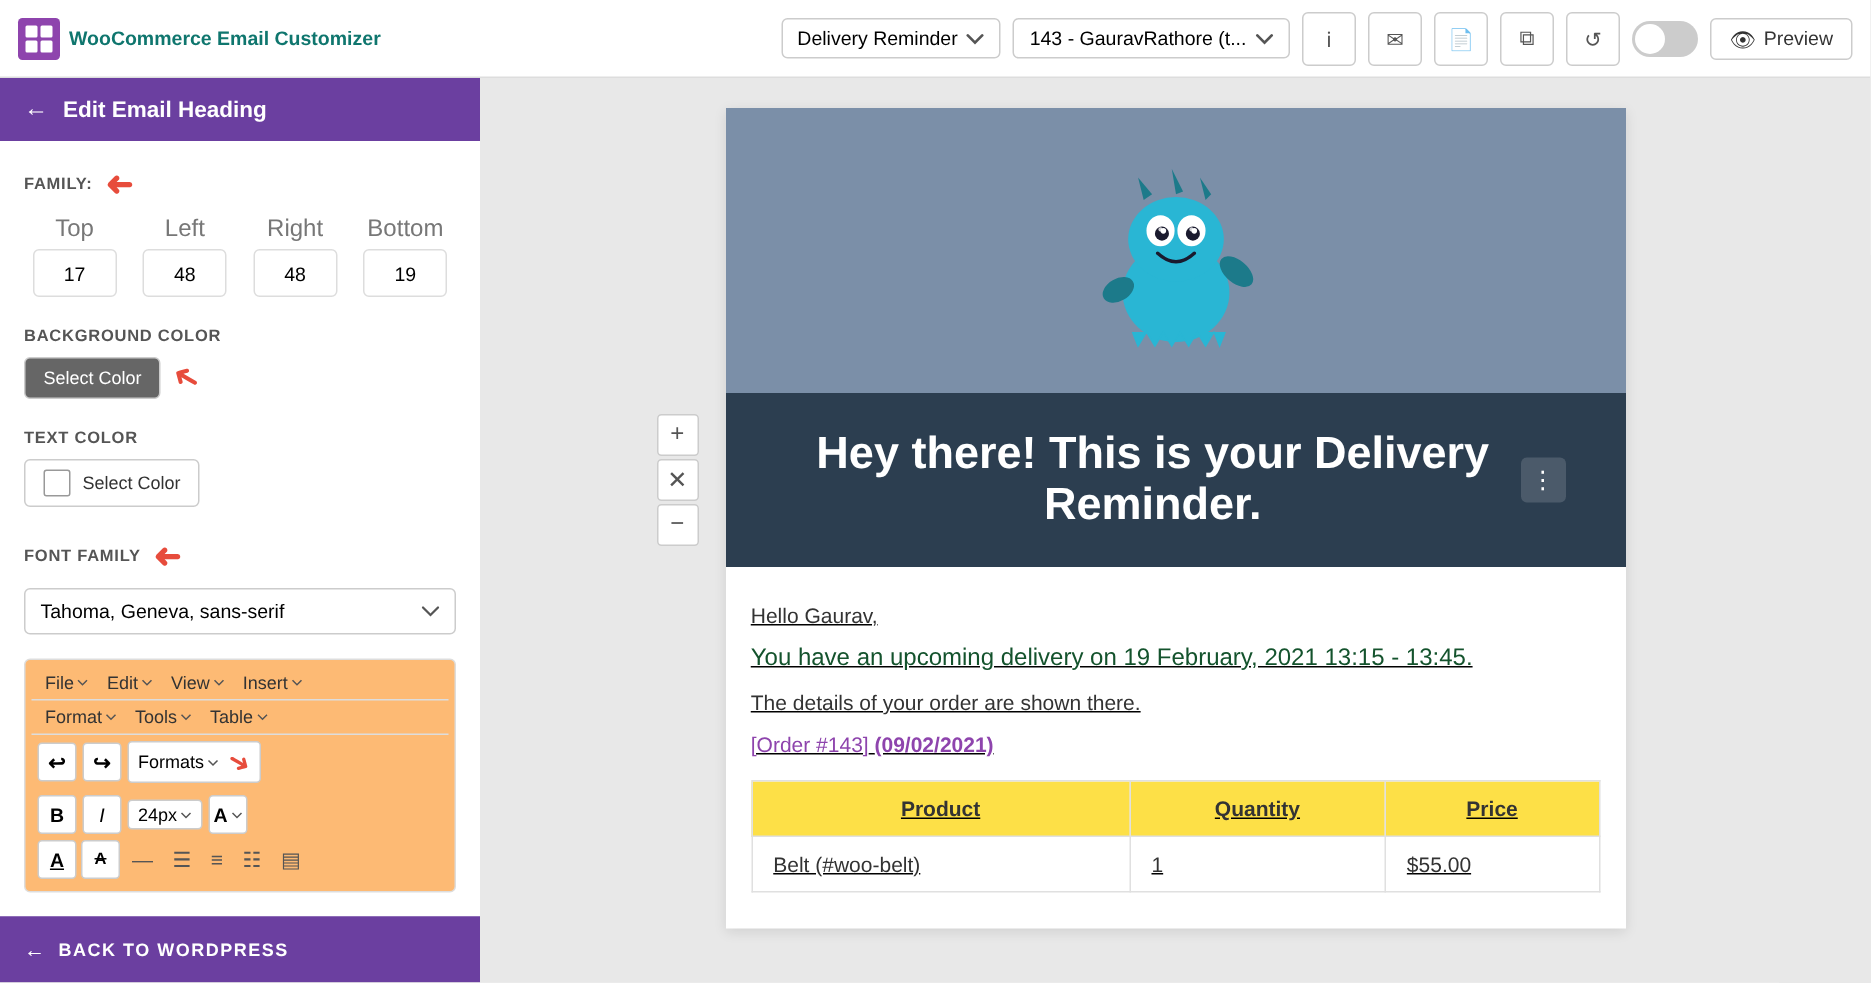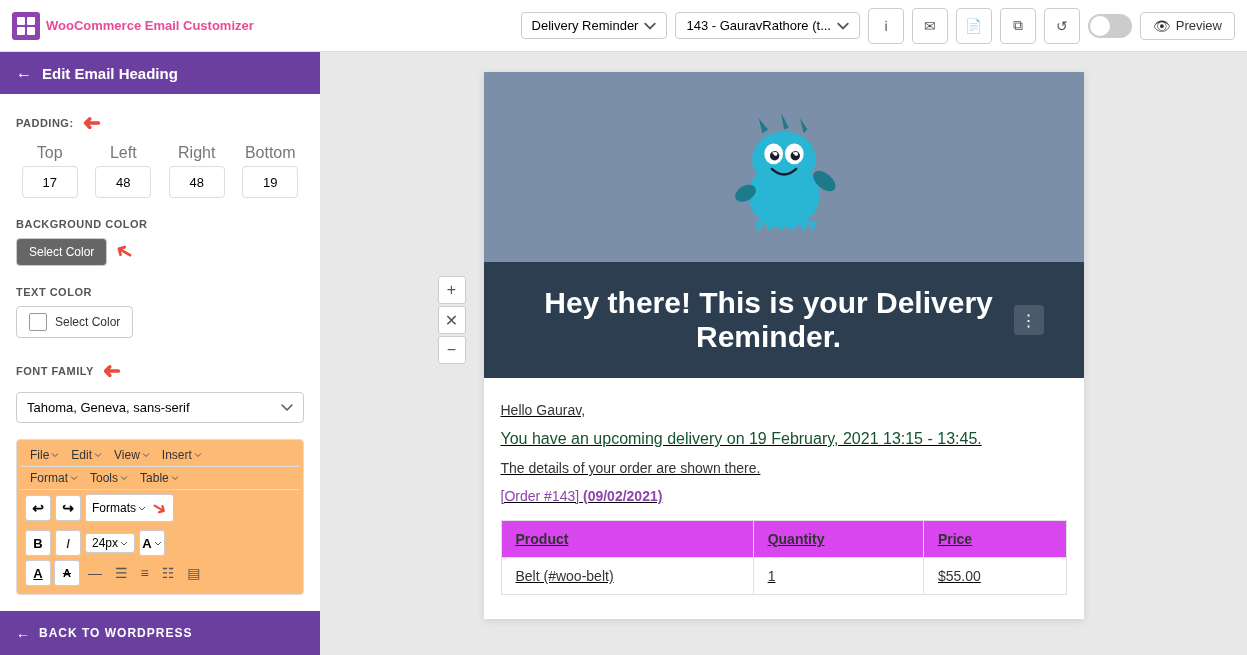--- a/index.html
+++ b/index.html
@@ -164,40 +164,40 @@
     .email-greeting { font-size: 14px; color: #333; margin-bottom: 12px; }
     .email-message { font-size: 16px; color: #14532d; margin-bottom: 12px; }
     .email-details { font-size: 14px; color: #333; margin-bottom: 12px; }
     .email-order-link { font-size: 14px; color: #8e44ad; margin-bottom: 16px; }
     .email-order-link a { color: #8e44ad; text-decoration: none; }
     .email-order-link strong { font-weight: bold; }
 
     
     .order-table { width: 100%; border-collapse: collapse; font-size: 14px; }
     .order-table th {
-      background: #d946ef; border: 1px solid #e0e0e0; padding: 10px 14px;
-      text-align: left; font-weight: 600; color: #333;
+      background: #fde047; border: 1px solid #e0e0e0; padding: 10px 14px;
+      text-align: center; font-weight: 600; color: #333;
     }
     .order-table td { border: 1px solid #e0e0e0; padding: 10px 14px; color: #333; }
 
     
     .monster-svg { width: 130px; height: 150px; }
   </style>
 </head>
 <body>
 
 <div class="top-bar">
   <div style="display:flex;align-items:center;gap:6px;margin-right:auto;">
     <div style="width:28px;height:28px;background:#8e44ad;border-radius:3px;display:grid;grid-template-columns:1fr 1fr;gap:2px;padding:5px;">
       <span style="background:#fff;border-radius:1px;"></span>
       <span style="background:#fff;border-radius:1px;"></span>
       <span style="background:#fff;border-radius:1px;"></span>
       <span style="background:#fff;border-radius:1px;"></span>
     </div>
-    <span style="font-weight:bold;font-size:13px;color:#ec4899;">WooCommerce Email Customizer</span>
+    <span style="font-weight:bold;font-size:13px;color:#0f766e;">WooCommerce Email Customizer</span>
   </div>
 
   <div class="top-bar-dropdown">
     <span>Delivery Reminder</span>
     <svg viewBox="0 0 10 6" fill="none">
         <path d="M1 1l4 4 4-4" stroke="#555" stroke-width="1.5" stroke-linecap="round"></path>
       </svg>
   </div>
 
   <div class="top-bar-dropdown">
@@ -228,21 +228,21 @@
   <div class="sidebar">
     <div class="sidebar-header">
       <span class="back-arrow">←</span>
       <span>Edit Email Heading</span>
     </div>
 
     <div class="sidebar-body">
 
       <div class="padding-section">
         <div class="section-label">
-          <span>PADDING:</span>
+          <span>FAMILY:</span>
           <span style="color:#e74c3c;font-size:22px;display:inline-block;transform:scaleX(-1);">➜</span>
         </div>
         <div class="padding-grid">
           <div class="padding-col">
             <span class="padding-col-label">Top</span>
             <input class="padding-input" type="text" value="17" style="">
           </div>
           <div class="padding-col">
             <span class="padding-col-label">Left</span>
             <input class="padding-input" type="text" value="48" style="">

